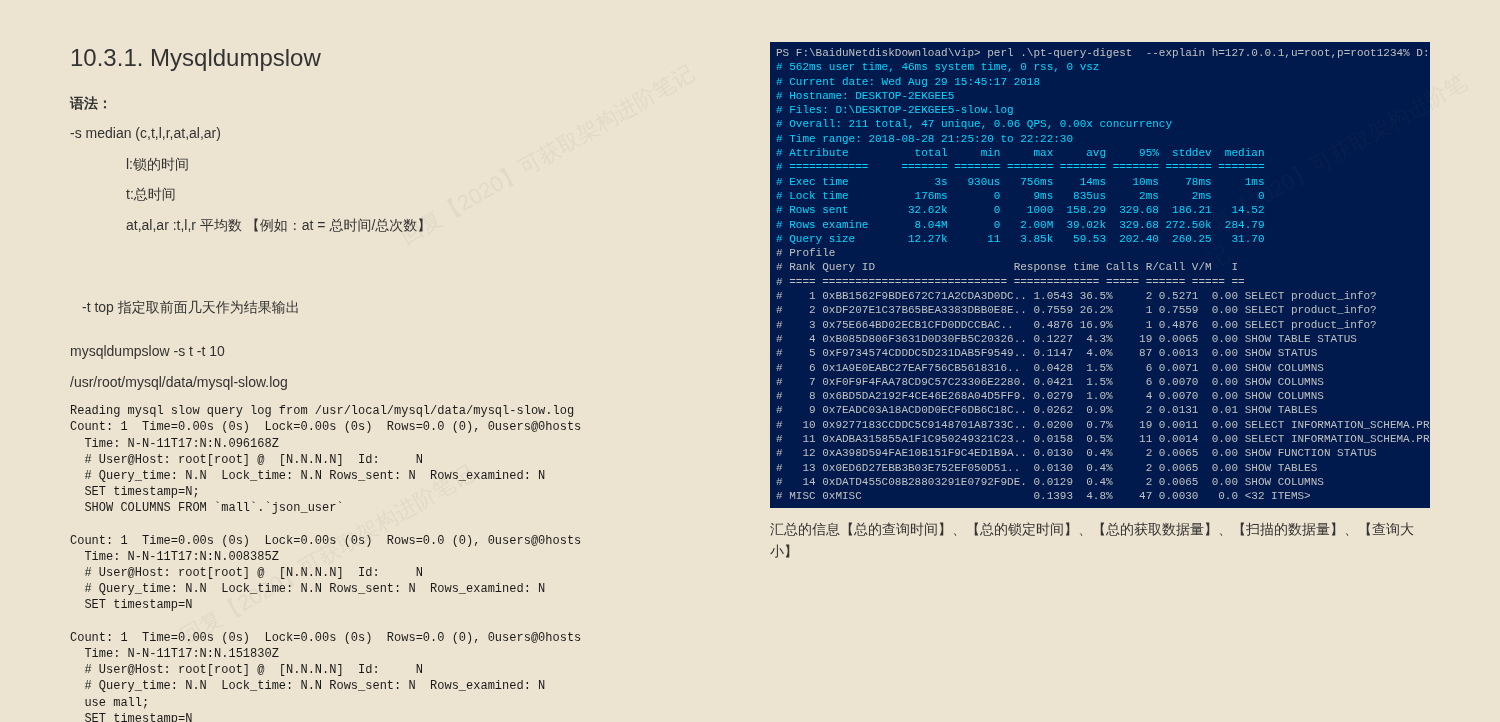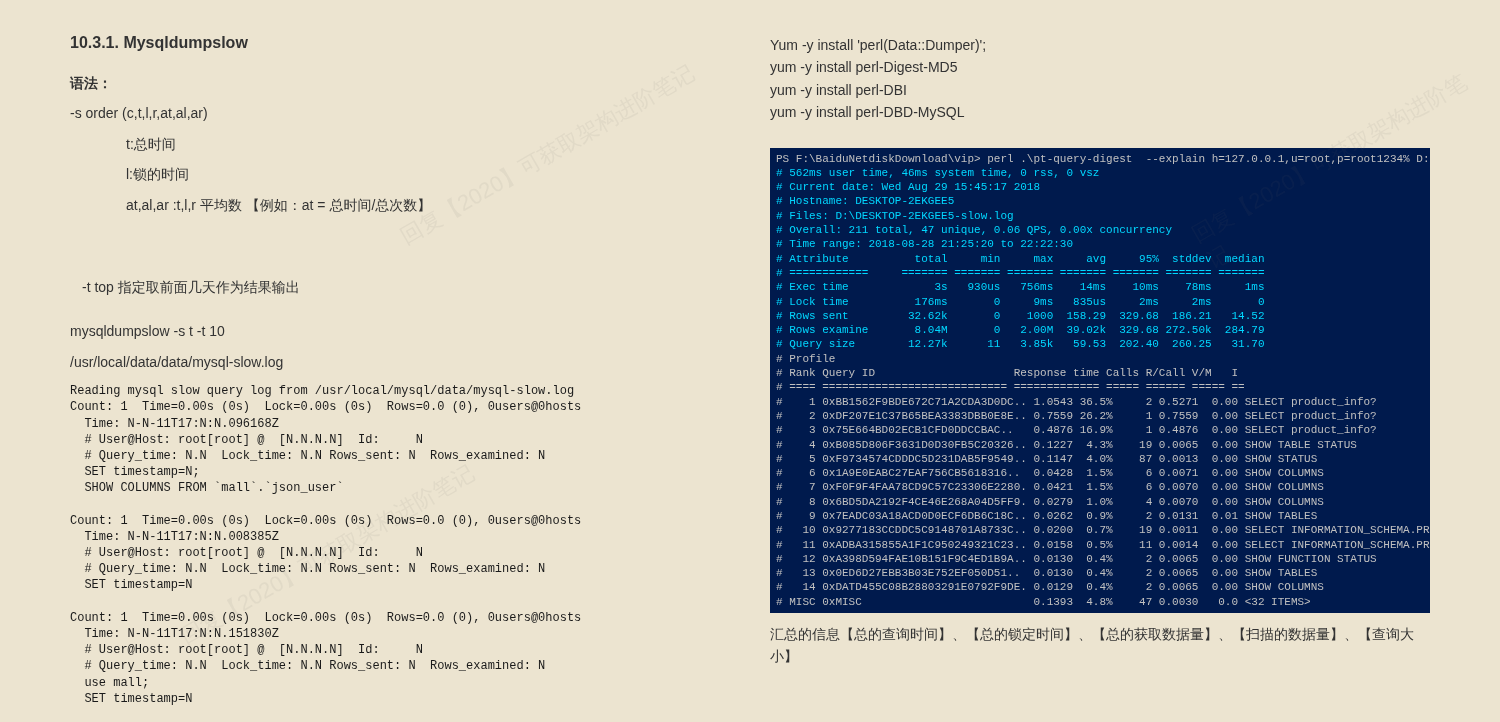--- a/index.html
+++ b/index.html
@@ -15,23 +15,23 @@
     display: flex;
     gap: 40px;
     padding: 20px 70px;
     box-sizing: border-box;
   }
   .col {
     flex: 1;
     min-width: 0;
   }
   h2 {
-    font-size: 16px;
-    font-weight: bold;
-    margin: 14px 0 20px 0;
+    font-size: 24px;
+    font-weight: normal;
+    margin: 24px 0 20px 0;
   }
   p { margin: 8px 0; line-height: 1.6; }
   .bold { font-weight: bold; }
   .indent1 { padding-left: 56px; }
   .indent2 { padding-left: 12px; margin-top: 46px; }
   pre.mono {
     font-family: "Consolas", "Courier New", monospace;
     font-size: 12px;
     white-space: pre;
     line-height: 1.35;
@@ -68,29 +68,29 @@
 
 <div class="page">
 
   <span class="watermark" style="top:140px;left:380px;">回复【2020】可获取架构进阶笔记</span>
   <span class="watermark" style="top:540px;left:160px;">回复【2020】可获取架构进阶笔记</span>
   <span class="watermark" style="top:140px;left:1180px;">回复【2020】可获取架构进阶笔记</span>
 
   <div class="col">
     <h2>10.3.1.    Mysqldumpslow</h2>
     <p class="bold">语法：</p>
-    <p>-s order (c,t,l,r,at,al,ar)</p>
+    <p>-s median (c,t,l,r,at,al,ar)</p>
+    <p class="indent1">l:锁的时间</p>
     <p class="indent1">t:总时间</p>
-    <p class="indent1">l:锁的时间</p>
     <p class="indent1">at,al,ar   :t,l,r 平均数     【例如：at = 总时间/总次数】</p>
     <div class="sp"></div>
     <p class="indent2">-t   top    指定取前面几天作为结果输出</p>
     <div class="sp"></div>
     <p>mysqldumpslow -s t -t 10</p>
-    <p>/usr/local/data/data/mysql-slow.log</p>
+    <p>/usr/root/mysql/data/mysql-slow.log</p>
     <pre class="mono">Reading mysql slow query log from /usr/local/mysql/data/mysql-slow.log
 Count: 1  Time=0.00s (0s)  Lock=0.00s (0s)  Rows=0.0 (0), 0users@0hosts
   Time: N-N-11T17:N:N.096168Z
   # User@Host: root[root] @  [N.N.N.N]  Id:     N
   # Query_time: N.N  Lock_time: N.N Rows_sent: N  Rows_examined: N
   SET timestamp=N;
   SHOW COLUMNS FROM `mall`.`json_user`
 
 Count: 1  Time=0.00s (0s)  Lock=0.00s (0s)  Rows=0.0 (0), 0users@0hosts
   Time: N-N-11T17:N:N.008385Z
@@ -108,24 +108,20 @@
 Count: 1  Time=0.00s (0s)  Lock=0.00s (0s)  Rows=0.0 (0), 0users@0hosts
   Time: N-N-11T17:N:N.696084Z
   # User@Host: root[root] @  [N.N.N.N]  Id:     N
   # Query_time: N.N  Lock_time: N.N Rows_sent: N  Rows_examined: N
   SET timestamp=N;
   SHOW ENGINES</pre>
   </div>
 
   <div class="col">
     <div class="sp"></div>
-    <p style="white-space:pre-line;line-height:1.6;">Yum -y   install 'perl(Data::Dumper)';
-yum -y install perl-Digest-MD5
-yum -y install perl-DBI
-yum -y install perl-DBD-MySQL</p>
     <div class="sp"></div>
 
     <div class="terminal"><span class="term-prompt">PS F:\BaiduNetdiskDownload\vip&gt; perl .\pt-query-digest  --explain h=127.0.0.1,u=root,p=root1234% D:\DESKTOP-2EKGEE5-slow.log</span>
 <span class="term-cyan"># 562ms user time, 46ms system time, 0 rss, 0 vsz
 # Current date: Wed Aug 29 15:45:17 2018
 # Hostname: DESKTOP-2EKGEE5
 # Files: D:\DESKTOP-2EKGEE5-slow.log
 # Overall: 211 total, 47 unique, 0.06 QPS, 0.00x concurrency
 # Time range: 2018-08-28 21:25:20 to 22:22:30
 # Attribute          total     min     max     avg     95%  stddev  median

